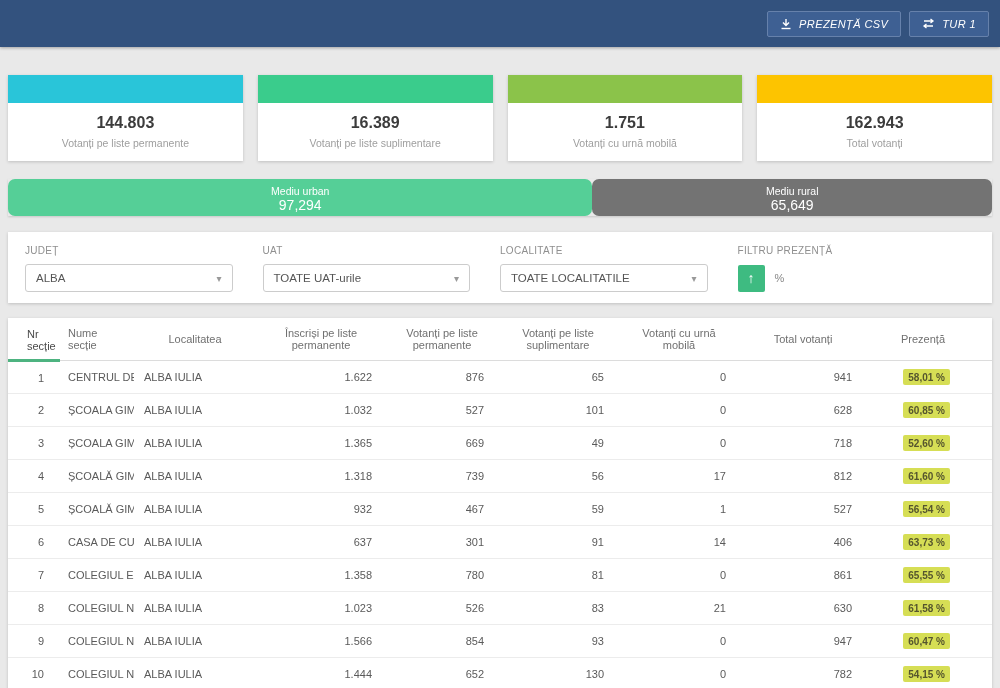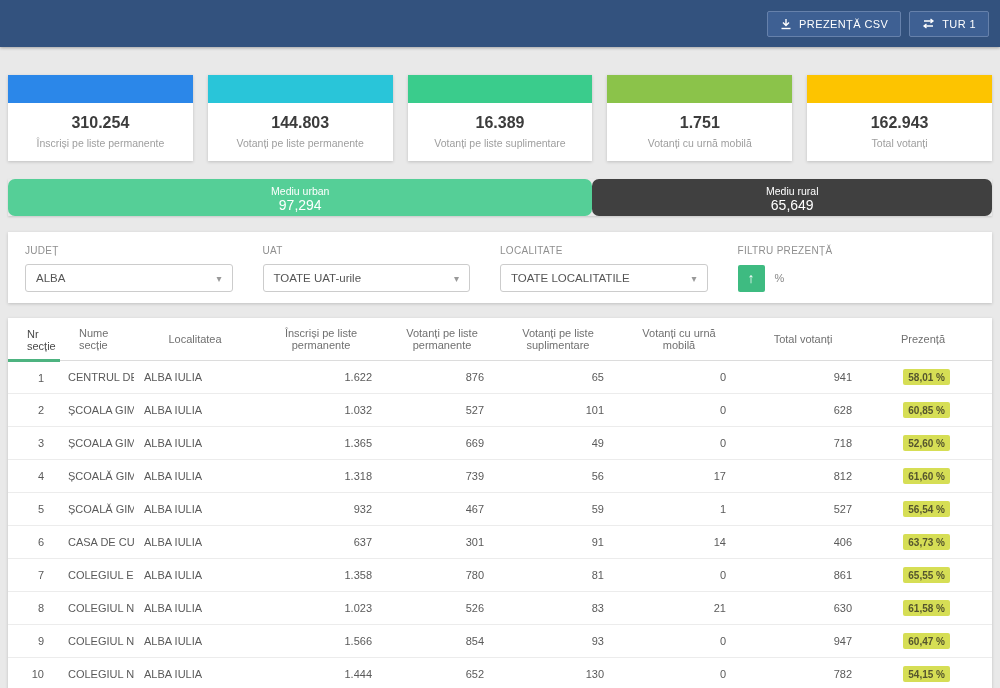--- a/index.html
+++ b/index.html
@@ -14,21 +14,21 @@
   .navbar{
     height:47px; background:#33527E;
     display:flex; align-items:center; justify-content:flex-end;
     gap:8px; padding:0 11px;
     box-shadow:0 1px 3px rgba(0,0,0,.3);
   }
   .nav-btn{
     display:flex; align-items:center; gap:7px;
     background:#3E6093; border:1px solid #6681AB; border-radius:2px;
     color:#fff; font-size:11px; letter-spacing:.4px;
-    padding:6px 12px; cursor:pointer; font-family:inherit;
+    padding:6px 12px; cursor:pointer; font-family:inherit;font-style:italic;
   }
   .nav-btn svg{ display:block; }
 
   
   .stats{ display:flex; gap:15px; margin:28px 8px 0; }
   .stat-card{ flex:1; background:#fff; box-shadow:0 1px 3px rgba(0,0,0,.18); }
   .stat-bar{ height:28px; }
   .stat-value{ text-align:center; font-size:16px; line-height:18px; font-weight:bold; color:#3c3c3c; margin-top:11px; }
   .stat-label{ text-align:center; font-size:10.5px; line-height:12px; color:#9e9e9e; margin:5px 6px 12px; }
 
@@ -62,21 +62,21 @@
     flex:1; border:none; border-bottom:1px solid #e2e2e2; height:26px;
     font-size:11.5px; color:#555; outline:none; font-family:inherit; background:transparent;
   }
   .procent-input::placeholder{ color:#9a9a9a; }
   .suffix{ color:#888; font-size:11px; }
 
   
   .table-card{ background:#fff; margin:15px 8px 0; box-shadow:0 1px 3px rgba(0,0,0,.18); }
   table{ width:100%; border-collapse:collapse; font-size:11px; color:#5a5a5a; table-layout:fixed; }
   thead th{
-    font-weight:normal; color:#707070; padding:9px 19px;
+    font-weight:normal; color:#707070; padding:9px 8px;
     border-bottom:1px solid #dcdcdc; cursor:pointer;
   }
   thead th.sorted{ border-bottom:3px solid #4DB380; color:#4a4a4a; padding-bottom:7px; }
   tbody td{ padding:8px 8px; border-bottom:1px solid #ececec; overflow:hidden; white-space:nowrap; }
 
   th.col-nr{ width:52px; text-align:left; padding-left:19px; }
   td.col-nr{ text-align:right; padding-right:16px; }
   th.col-nume{ width:74px; text-align:left; }
   td.col-nume{ text-overflow:clip; }
   th.col-loc{ width:122px; text-align:center; }
@@ -114,25 +114,20 @@
         </svg>
     </span>
     <span>TUR 1</span>
   </button>
 </header>
 
 <main>
 
   <section class="stats">
       <div class="stat-card">
-        <div class="stat-bar" style="background: rgb(43, 135, 233);"></div>
-        <div class="stat-value">310.254</div>
-        <div class="stat-label">Înscriși pe liste permanente</div>
-      </div>
-      <div class="stat-card">
         <div class="stat-bar" style="background: rgb(41, 197, 217);"></div>
         <div class="stat-value">144.803</div>
         <div class="stat-label">Votanți pe liste permanente</div>
       </div>
       <div class="stat-card">
         <div class="stat-bar" style="background: rgb(58, 204, 140);"></div>
         <div class="stat-value">16.389</div>
         <div class="stat-label">Votanți pe liste suplimentare</div>
       </div>
       <div class="stat-card">
@@ -145,21 +140,21 @@
         <div class="stat-value">162.943</div>
         <div class="stat-label">Total votanți</div>
       </div>
     </section>
 
   <section class="medium-bar">
     <div class="segment" style="width: 59.4%; background: rgb(85, 207, 151);">
       <div class="seg-label">Mediu urban</div>
       <div class="seg-value">97,294</div>
     </div>
-    <div class="segment" style="width: 40.6%; background: #404040;">
+    <div class="segment" style="width: 40.6%; background: #737373;">
       <div class="seg-label">Mediu rural</div>
       <div class="seg-value">65,649</div>
     </div>
   </section>
 
   <section class="filters">
     <div class="filter-group">
       <div class="filter-label">JUDEȚ</div>
       <div class="select-box">
         <span>ALBA</span>

